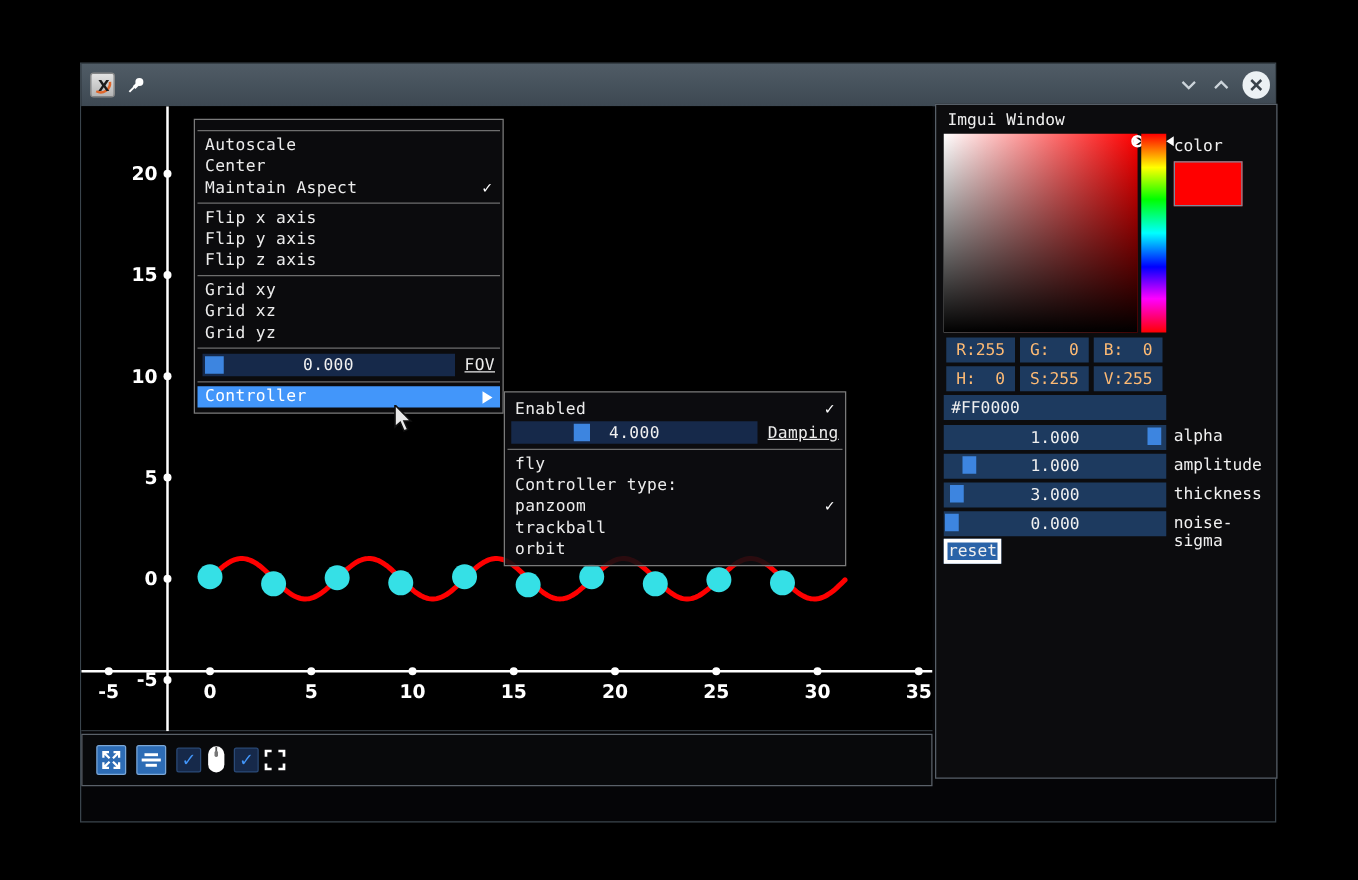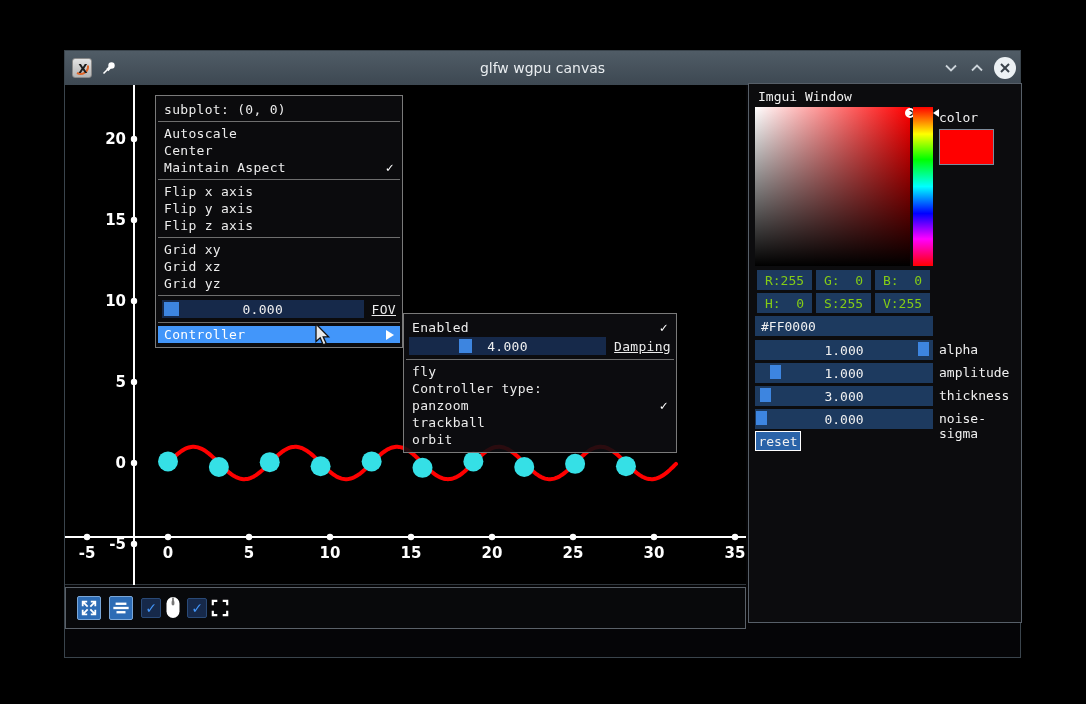--- a/index.html
+++ b/index.html
@@ -46,31 +46,31 @@
   .sv-ring { position:absolute; right:-5px; top:1px; width:10px; height:10px; border:2px solid #fff;
              border-radius:50%; background:transparent; }
   .hue-bar { position:absolute; left:164px; top:23px; width:20px; height:159px;
              background:linear-gradient(#f00,#ff0 17%,#0f0 33%,#0ff 50%,#00f 67%,#f0f 83%,#f00); }
   .hue-mark-l { position:absolute; left:-6px; top:2px; width:0; height:0;
                 border-top:4px solid transparent; border-bottom:4px solid transparent; border-left:6px solid #fff; }
   .hue-mark-r { position:absolute; right:-6px; top:2px; width:0; height:0;
                 border-top:4px solid transparent; border-bottom:4px solid transparent; border-right:6px solid #fff; }
   .color-label { position:absolute; left:190px; top:26px; color:#f0f0f0; }
   .swatch { position:absolute; left:190px; top:45px; width:55px; height:36px; border:1px solid #7c8b9b; }
-  .cell { position:absolute; height:20px; width:55px; background:#1d3a5f; color:#84cc16;
+  .cell { position:absolute; height:20px; width:55px; background:#1d3a5f; color:#fdba74;
           display:flex; align-items:center; justify-content:center; white-space:pre; }
   .hexfield { position:absolute; left:6px; top:232px; width:178px; height:20px; background:#1d3a5f;
               color:#f0f0f0; display:flex; align-items:center; padding-left:6px; }
   .igslider { position:absolute; left:6px; width:178px; height:20px; background:#1d3a5f; }
   .igslider .grab { position:absolute; top:2px; width:11px; height:14px; background:#3d85e0; }
   .igslider .val { position:absolute; left:0; right:0; top:0; bottom:0; display:flex;
                    align-items:center; justify-content:center; color:#f0f0f0; }
   .sl-label { position:absolute; left:190px; color:#f0f0f0; }
   .reset-btn { position:absolute; left:6px; top:347px; width:46px; height:20px; background:#2a63a8;
-               border:1px solid #ffffff; color:#f0f0f0; display:flex; align-items:center; justify-content:center; }
+               border:3px solid #ffffff; color:#f0f0f0; display:flex; align-items:center; justify-content:center; }
 
   
   .menu { position:absolute; background:rgba(12,12,14,0.95); border:1px solid #7a7a7a;
           font-size:13px; letter-spacing:0.3px; padding:5px 0 4px 0; z-index:5; }
   .mrow { height:17px; line-height:17px; padding:0 8px; display:flex; align-items:center; color:#ececec; }
   .mrow .chkmark { margin-left:auto; color:#fff; font-weight:bold; }
   .sep { height:1px; background:#6e6e6e; margin:3px 2px; }
   .sliderrow { height:20px; display:flex; align-items:center; padding:0 6px; }
   .mslider { position:relative; width:210px; height:18px; background:#16294a; }
   .mslider .grab { position:absolute; top:2px; width:15px; height:14px; background:#3d85e0; }
@@ -98,21 +98,20 @@
           <text x="10" y="14" text-anchor="middle" font-family="DejaVu Sans" font-weight="bold" font-size="12" fill="#1c1c1c">X</text>
         </svg>
       </div>
       <div class="pinicon">
         <svg width="16" height="16" viewBox="0 0 16 16">
           <circle cx="10.5" cy="5.5" r="3.2" fill="#fff"></circle>
           <rect x="6.2" y="6.7" width="3" height="4" fill="#fff" transform="rotate(45 7.7 8.7)"></rect>
           <line x1="6.5" y1="9.5" x2="2.5" y2="13.5" stroke="#fff" stroke-width="1.6"></line>
         </svg>
       </div>
-      <div class="wtitle">glfw wgpu canvas</div>
       <div class="tb-btn" style="right:58px;">
         <svg width="12" height="8" viewBox="0 0 12 8">
             <polyline points="1,1.5 6,6.5 11,1.5" fill="none" stroke="#ccd4da" stroke-width="1.8"></polyline>
           </svg>
       </div>
       <div class="tb-btn" style="right:32px;">
         <svg width="12" height="8" viewBox="0 0 12 8">
             <polyline points="1,6.5 6,1.5 11,6.5" fill="none" stroke="#ccd4da" stroke-width="1.8"></polyline>
           </svg>
       </div>
@@ -255,21 +254,20 @@
         <div class="grab" style="left:1px;"></div>
         <div class="val">0.000</div>
       </div>
       <div class="sl-label" style="top:327px;">noise-sigma</div>
 
       <div class="reset-btn">reset</div>
     </div>
   </div>
 
   <div class="menu ctx">
-    <div class="mrow">subplot: (0, 0)</div>
     <div class="sep"></div>
     <div class="mrow">
         <span>Autoscale</span>
       </div>
     <div class="mrow">
         <span>Center</span>
       </div>
     <div class="mrow">
         <span>Maintain Aspect</span>
         <span class="chkmark">✓</span>

